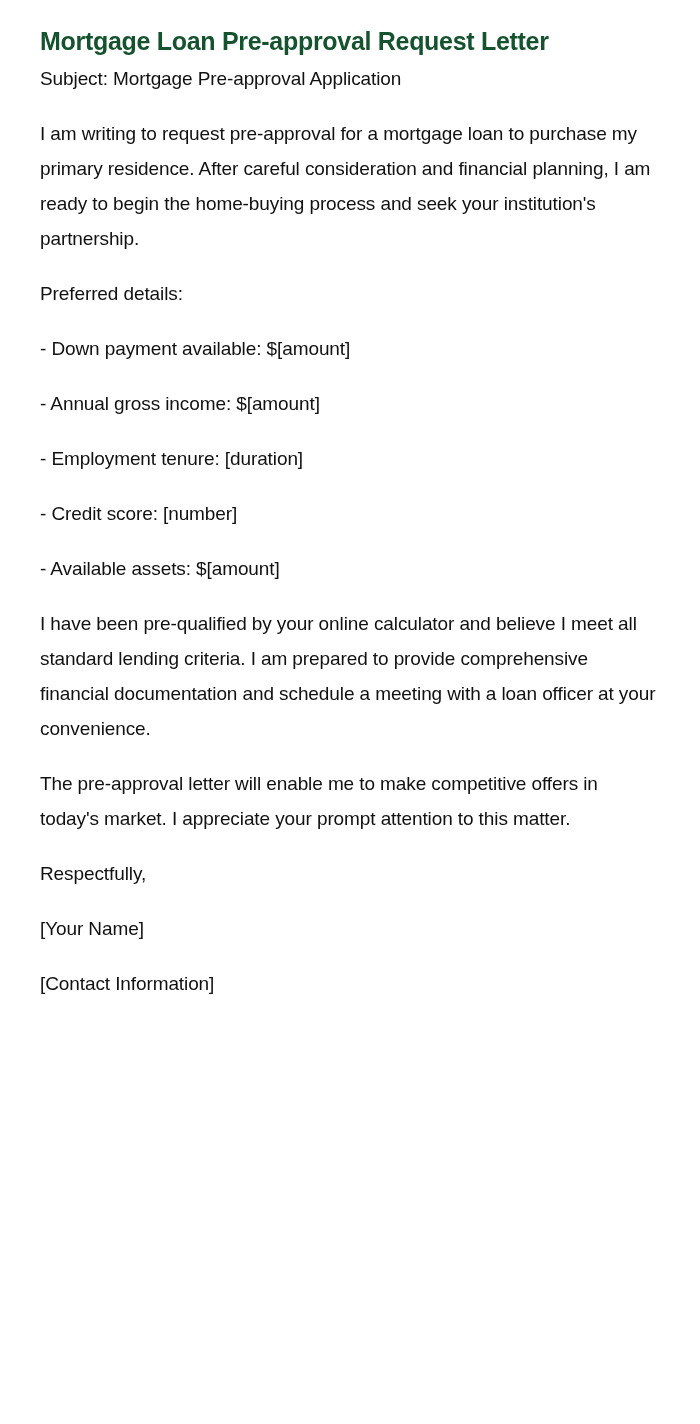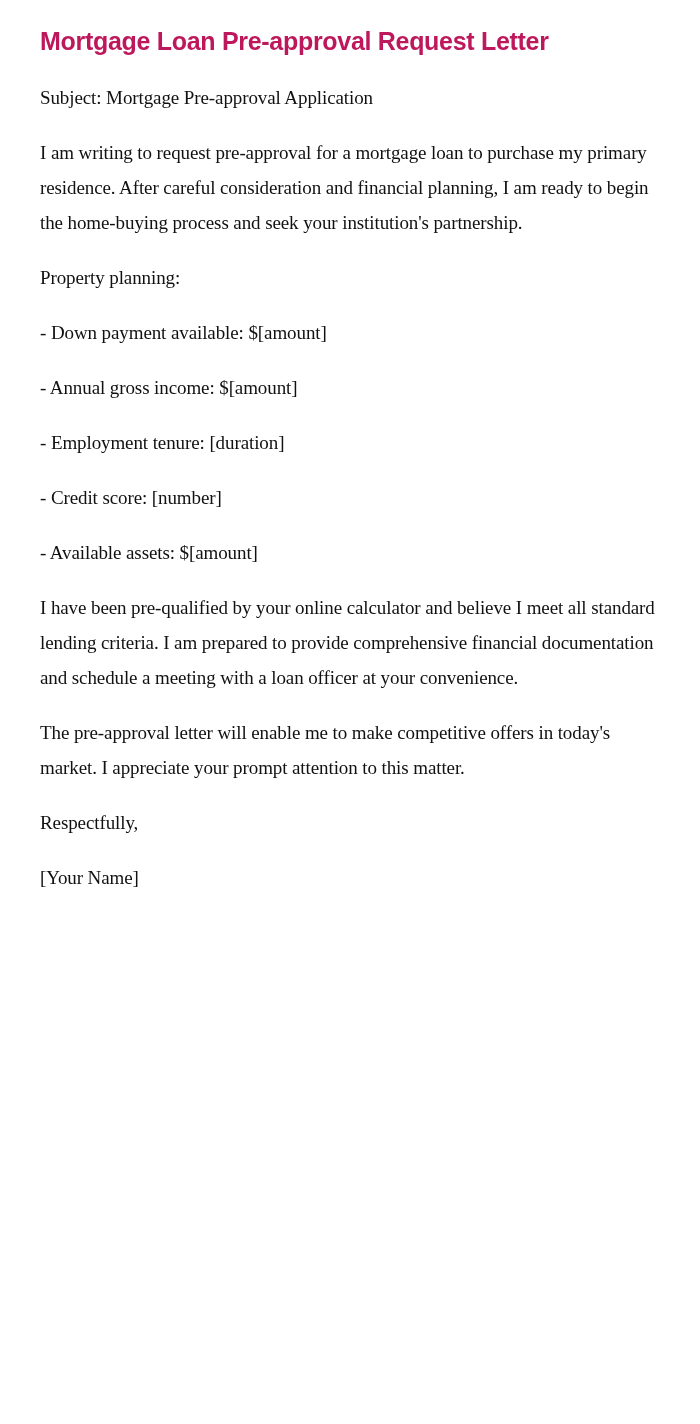--- a/index.html
+++ b/index.html
@@ -3,46 +3,46 @@
   <meta charset="utf-8">
   <style>
     html, body { margin: 0; padding: 0; background: #ffffff; }
     body { width: 700px; height: 1424px; overflow: hidden; }
     .page {
       padding: 22px 40px 0 40px;
       color: #111111;
       font-family: "Liberation Sans", sans-serif;
     }
     h1 {
-      margin: 0 0 20px 0;
+      margin: 0 0 1px 0;
       font-size: 25px;
       line-height: 38px;
       font-weight: bold;
       letter-spacing: -0.3px;
-      color: #be185d;
+      color: #14532d;
     }
     p {
       margin: 0 0 20px 0;
       font-size: 19px;
       line-height: 35px;
       color: #111111;
       letter-spacing: -0.1px;
-      font-family: Liberation Serif, serif;
     }
   </style>
 </head>
 <body>
 
 <div class="page">
   <h1>Mortgage Loan Pre-approval Request Letter</h1>
   <p>Subject: Mortgage Pre-approval Application</p>
   <p>I am writing to request pre-approval for a mortgage loan to purchase my primary residence. After careful consideration and financial planning, I am ready to begin the home-buying process and seek your institution's partnership.</p>
-  <p>Property planning:</p>
+  <p>Preferred details:</p>
   <p>- Down payment available: $[amount]</p>
   <p>- Annual gross income: $[amount]</p>
   <p>- Employment tenure: [duration]</p>
   <p>- Credit score: [number]</p>
   <p>- Available assets: $[amount]</p>
   <p>I have been pre-qualified by your online calculator and believe I meet all standard lending criteria. I am prepared to provide comprehensive financial documentation and schedule a meeting with a loan officer at your convenience.</p>
   <p>The pre-approval letter will enable me to make competitive offers in today's market. I appreciate your prompt attention to this matter.</p>
   <p>Respectfully,</p>
   <p>[Your Name]</p>
+  <p>[Contact Information]</p>
 </div>
 
 </body></html>

